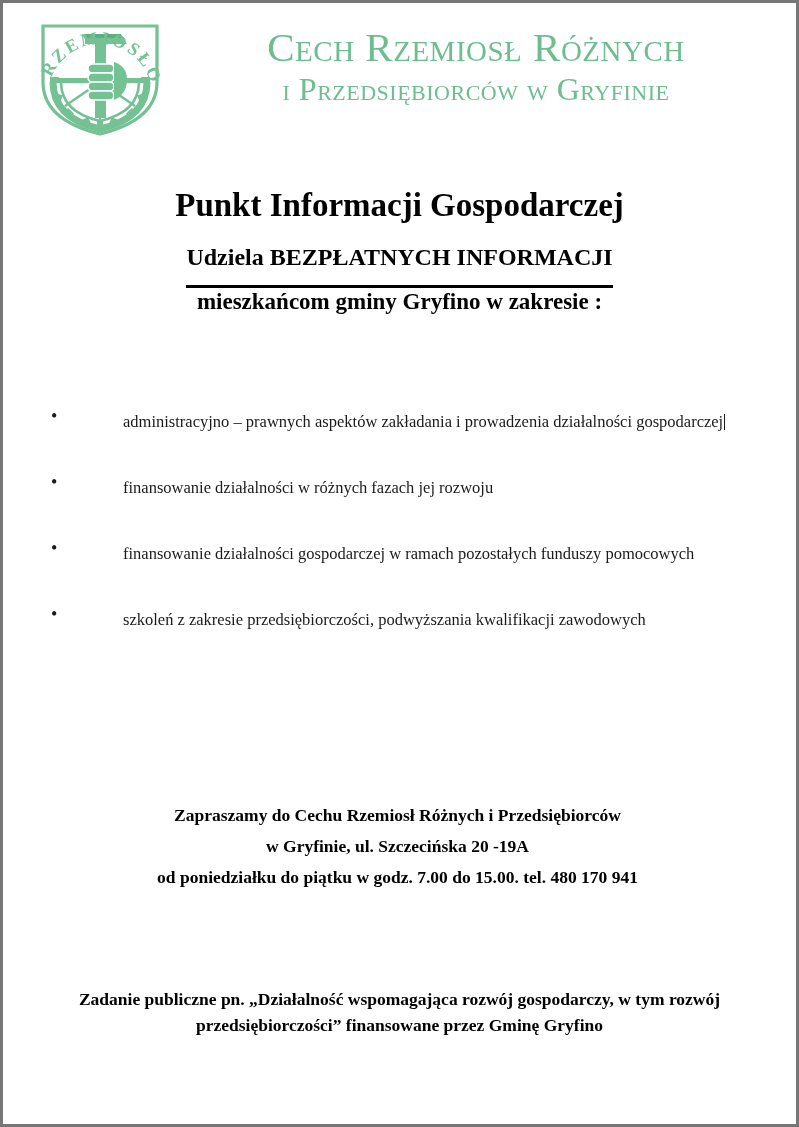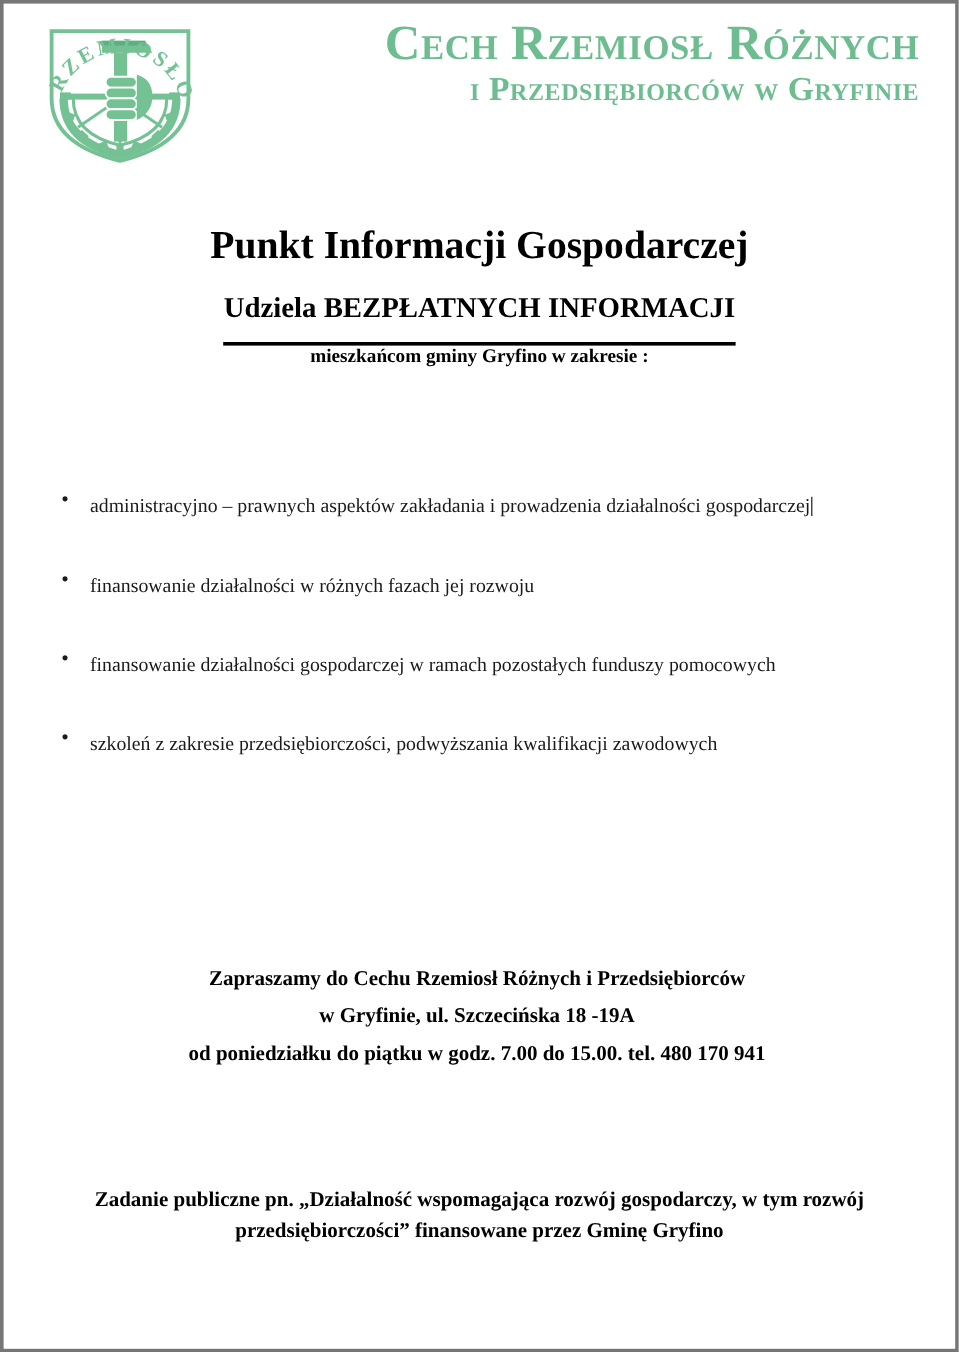--- a/index.html
+++ b/index.html
@@ -30,37 +30,37 @@
   .logo {
     position: absolute;
     left: 32px;
     top: 17px;
     width: 130px;
     height: 118px;
   }
   .org-title {
     position: absolute;
     left: 183px;
-    top: 12px;
+    top: 24px;
     width: 580px;
-    text-align: right;
+    text-align: center;
     color: #6dbd91;
     font-family: "Liberation Serif", "DejaVu Serif", serif;
-    font-weight: bold;
+    font-weight: normal;
     font-variant: small-caps;
     letter-spacing: 0.5px;
     line-height: 1.0;
   }
   .org-title .line1 {
     font-size: 41px;
     display: block;
     white-space: nowrap;
   }
   .org-title .line2 {
-    font-size: 28px;
+    font-size: 32px;
     display: block;
     white-space: nowrap;
     margin-top: 5px;
   }
   
   .headings {
     position: absolute;
     left: 0;
     top: 186px;
     width: 793px;
@@ -77,21 +77,21 @@
     font-size: 24px;
     font-weight: bold;
     line-height: 1.0;
     margin-bottom: 21px;
   }
   .h-sub span {
     border-bottom: 3px solid #000;
     padding-bottom: 15px;
   }
   .h-third {
-    font-size: 16px;
+    font-size: 23px;
     font-weight: bold;
     line-height: 1.0;
   }
   
   .bullets {
     position: absolute;
     left: 0;
     top: 403px;
     width: 793px;
   }
@@ -107,21 +107,21 @@
     left: 0;
     top: 5px;
     width: 10px;
     height: 10px;
     font-size: 18px;
     line-height: 10px;
     color: #1a1a1a;
   }
   .bullet-item .btext {
     display: block;
-    margin-left: 24px;
+    margin-left: 72px;
     font-size: 16.5px;
     line-height: 31px;
     color: #1a1a1a;
     font-family: "Liberation Serif", "DejaVu Serif", serif;
   }
   .caret {
     display: inline-block;
     width: 1px;
     height: 16px;
     background: #1a1a1a;
@@ -245,21 +245,21 @@
     </div>
 
     <div class="bullet-item">
       <span class="dot">•</span>
       <span class="btext">szkoleń z zakresie przedsiębiorczości, podwyższania kwalifikacji zawodowych</span>
     </div>
   </div>
 
   <div class="invite">
     <div>Zapraszamy do   Cechu Rzemiosł Różnych i Przedsiębiorców</div>
-    <div>w Gryfinie, ul. Szczecińska 18 -19A</div>
+    <div>w Gryfinie, ul. Szczecińska 20 -19A</div>
     <div>od poniedziałku do piątku w godz. 7.00 do 15.00. tel. 480 170 941</div>
   </div>
 
   <div class="footer">
     <span class="f2">Zadanie publiczne pn. „Działalność wspomagająca rozwój gospodarczy, w tym rozwój</span>
     <span class="f2">przedsiębiorczości” finansowane przez  Gminę  Gryfino</span>
   </div>
 
 </div>
 

